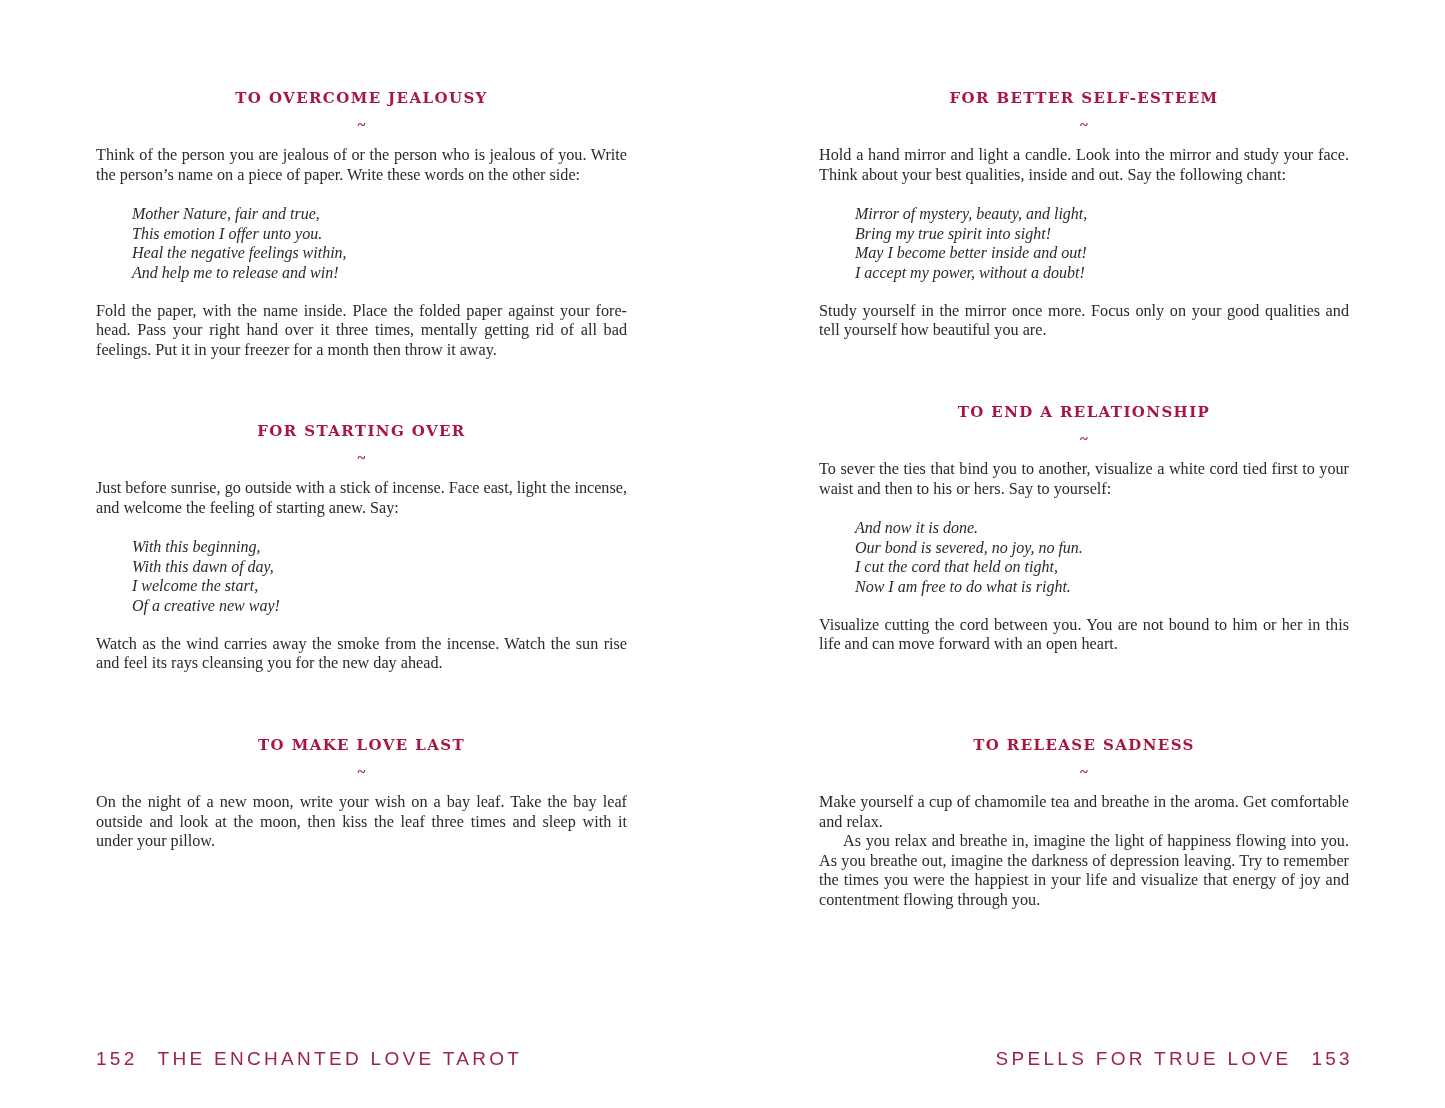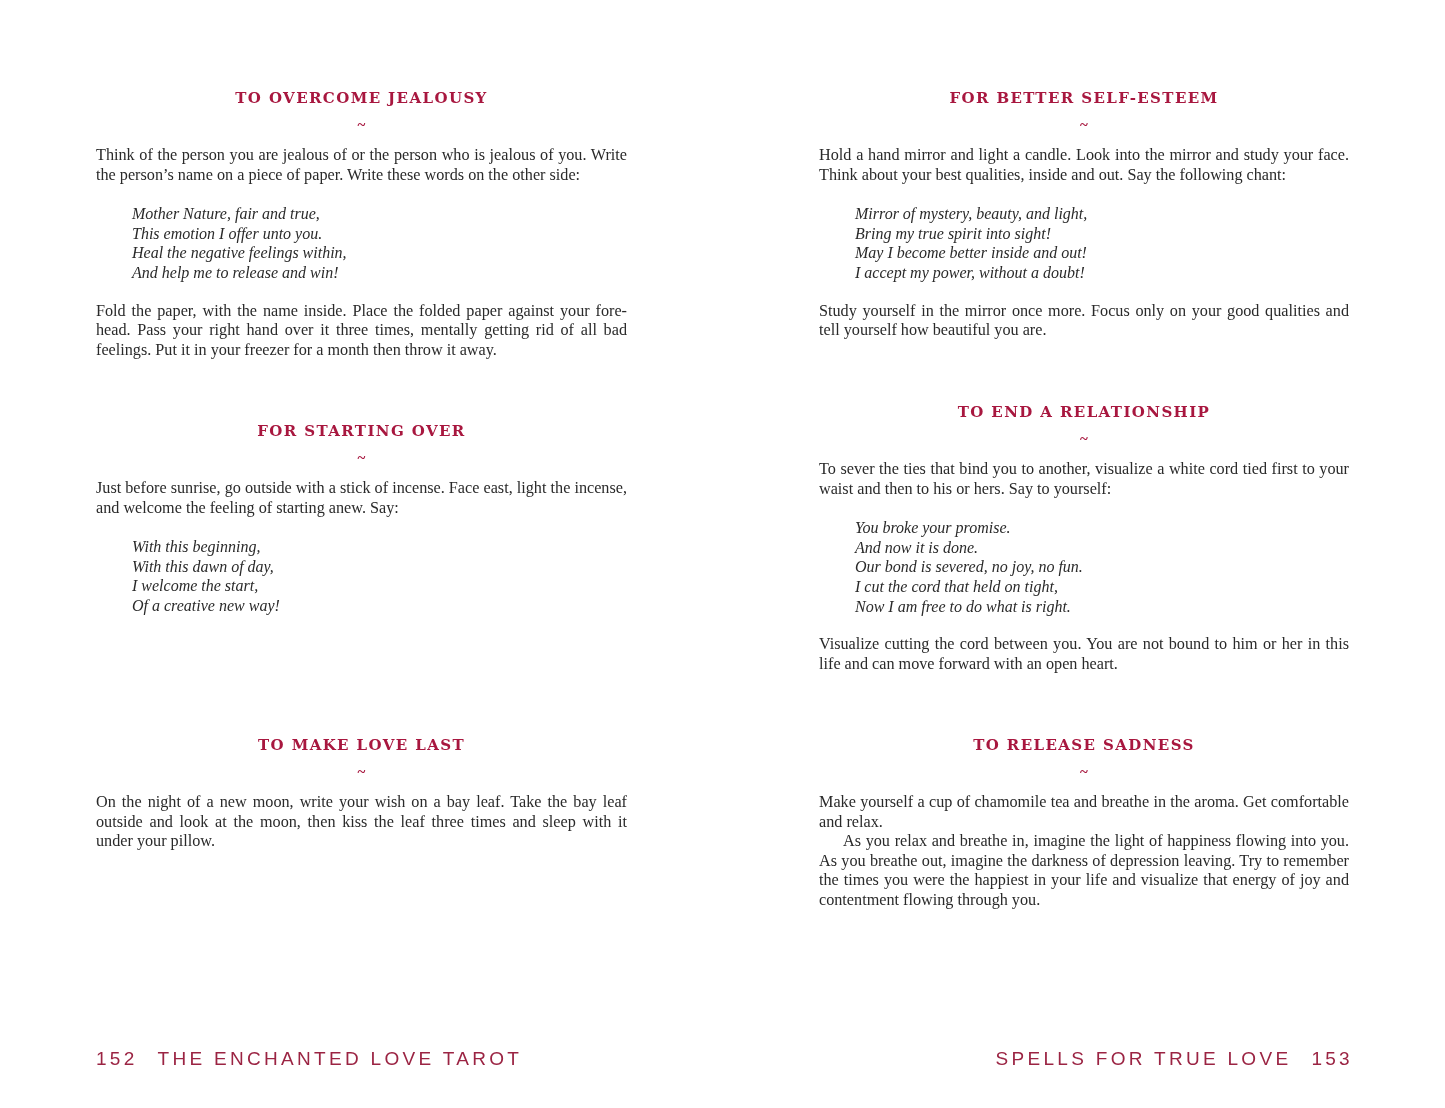--- a/index.html
+++ b/index.html
@@ -100,20 +100,21 @@
   <div class="section" style="top:421px;">
     <h2 class="heading">For Starting Over</h2>
     <div class="tilde">~</div>
     <p class="para" style="margin-top:14px;">Just before sunrise, go outside with a stick of incense. Face east, light the in­cense, and welcome the feeling of starting anew. Say:</p>
     <div class="verse" style="margin-top:19px;">
       <span class="verse-line">With this beginning,</span>
       <span class="verse-line">With this dawn of day,</span>
       <span class="verse-line">I welcome the start,</span>
       <span class="verse-line">Of a creative new way!</span>
     </div>
+    <p class="para" style="margin-top:19px;">Watch as the wind carries away the smoke from the incense. Watch the sun rise and feel its rays cleansing you for the new day ahead.</p>
   </div>
 
   <div class="section" style="top:735px;">
     <h2 class="heading">To Make Love Last</h2>
     <div class="tilde">~</div>
     <p class="para" style="margin-top:14px;">On the night of a new moon, write your wish on a bay leaf. Take the bay leaf outside and look at the moon, then kiss the leaf three times and sleep with it under your pillow.</p>
   </div>
 </div>
 
 <div class="footer footer-left">
@@ -133,21 +134,20 @@
       <span class="verse-line">I accept my power, without a doubt!</span>
     </div>
     <p class="para" style="margin-top:19px;">Study yourself in the mirror once more. Focus only on your good qualities and tell yourself how beautiful you are.</p>
   </div>
 
   <div class="section" style="top:402px;">
     <h2 class="heading">To End a Relationship</h2>
     <div class="tilde">~</div>
     <p class="para" style="margin-top:14px;">To sever the ties that bind you to another, visualize a white cord tied first to your waist and then to his or hers. Say to yourself:</p>
     <div class="verse" style="margin-top:19px;">
-      <span class="verse-line">You broke your promise.</span>
       <span class="verse-line">And now it is done.</span>
       <span class="verse-line">Our bond is severed, no joy, no fun.</span>
       <span class="verse-line">I cut the cord that held on tight,</span>
       <span class="verse-line">Now I am free to do what is right.</span>
     </div>
     <p class="para" style="margin-top:19px;">Visualize cutting the cord between you. You are not bound to him or her in this life and can move forward with an open heart.</p>
   </div>
 
   <div class="section" style="top:735px;">
     <h2 class="heading">To Release Sadness</h2>

